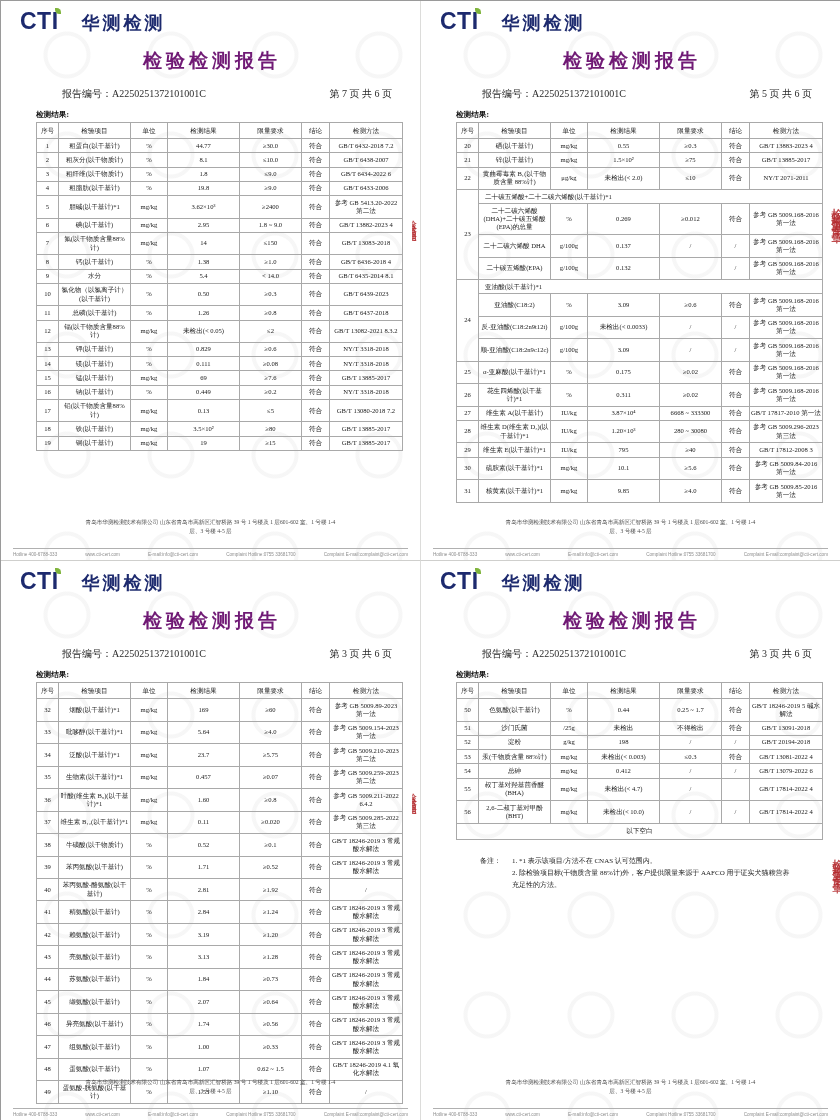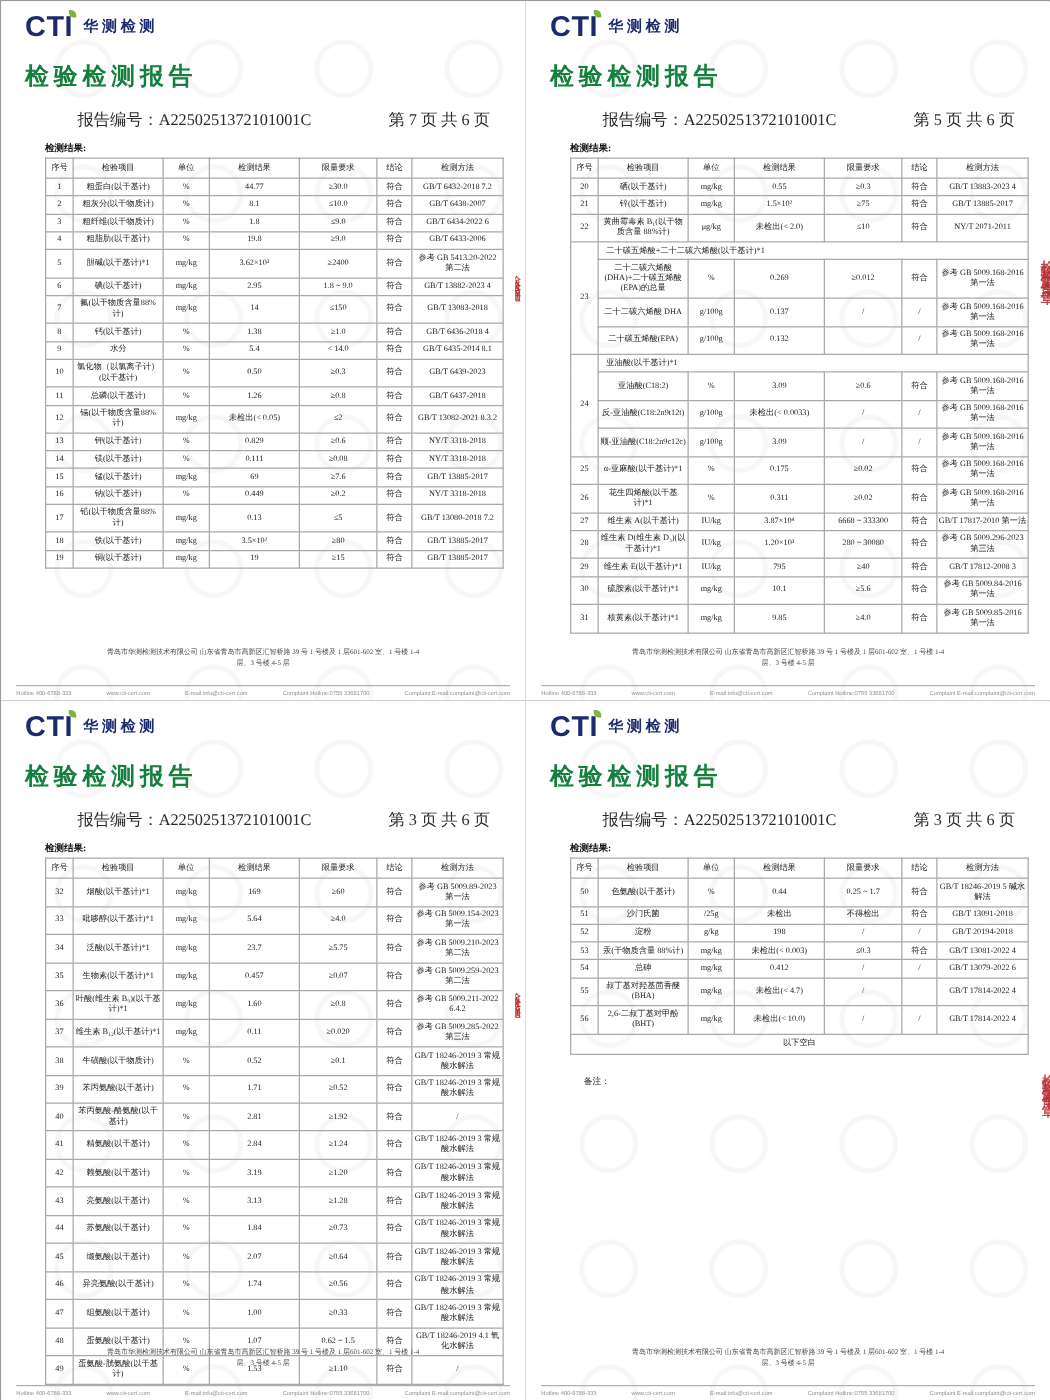--- a/index.html
+++ b/index.html
@@ -8,41 +8,41 @@
   .canvas { width: 840px; height: 1120px; display: grid;
             grid-template-columns: 420px 420px; grid-template-rows: 560px 560px;
             background: #fff; border: 1px solid #9a9a9a; position: relative; }
   .page { position: relative; width: 100%; height: 100%; background: #fff; overflow: hidden;
           border-right: 1px solid #dcdcda; border-bottom: 1px solid #cfcfcd; }
   .watermark { position: absolute; inset: 0; pointer-events: none;
     background-image: radial-gradient(circle, rgba(0,0,0,0) 19px, rgba(110,110,110,0.06) 20px, rgba(110,110,110,0.06) 23px, rgba(0,0,0,0) 24px);
     background-size: 104px 100px; background-position: 14px 4px; }
   .page-inner { position: relative; height: 100%; padding: 7px 16px 0 19px; }
 
-  .logo-row { display: flex; align-items: center; gap: 8px; }
+  .logo-row { display: flex; align-items: flex-end; gap: 23px; }
   .logo-cti { font-family: "Liberation Sans", "DejaVu Sans", sans-serif;
               font-size: 23px; font-weight: bold; color: var(--navy); letter-spacing: 0.5px; position: relative; }
   .logo-cti::after { content: ""; position: absolute; top: 0px; right: -2px; width: 6px; height: 6px;
               background: var(--green); border-radius: 0 70% 0 70%; }
   .logo-cn { font-family: Liberation Mono, monospace;
-             font-size: 12px; font-weight: bold; color: var(--navy); letter-spacing: 3px; }
-  .title { font-size: 19px; font-weight: bold; color: #15803d;
+             font-size: 18px; font-weight: bold; color: var(--navy); letter-spacing: 3px; }
+  .title { text-align: center; font-size: 19px; font-weight: bold; color: #701a75;
            letter-spacing: 4px; margin-top: 13px; }
   .meta-row { display: flex; justify-content: space-between; align-items: baseline;
-              font-size: 13px; color: #2a2a2a; margin: 13px 12px 0 42px; }
+              font-size: 10px; color: #2a2a2a; margin: 13px 12px 0 42px; }
   .results-label { font-size: 7.6px; font-weight: bold; color: #111; margin: 9px 0 2px 16px; }
 
   table { border-collapse: collapse; width: 366px; margin-left: 16px; table-layout: fixed; }
   th, td { border: 1px solid #a9a9a9; font-size: 6.6px; line-height: 1.25; color: #222;
            padding: 2.5px 1px; text-align: center; vertical-align: middle; word-break: break-word; }
   th { font-weight: normal; padding: 3.5px 1px; }
   td.c-group-title { text-align: left; padding-left: 6px; }
   td.c-span { padding: 3.5px 1px; }
 
-  .remarks { display: flex; gap: 6px; font-size: 7px; color: #222; margin: 16px 0 0 27px; line-height: 1.7; }
+  .remarks { display: flex; gap: 6px; font-size: 7px; color: #222; margin: 16px 0 0 40px; line-height: 1.7; }
   .remarks-label { flex: 0 0 26px; }
   .remarks-lines { max-width: 280px; }
 
   .addr { position: absolute; left: 0; right: 0; bottom: 24px; text-align: center;
           font-size: 5.6px; color: #4a4a4a; line-height: 1.6; }
   .footer-bar { position: absolute; left: 12px; right: 12px; bottom: 3px;
                 border-top: 1px solid #b0b0b0; padding-top: 3px;
                 display: flex; justify-content: space-between;
                 font-family: "Liberation Sans", sans-serif; font-size: 4.6px; color: #8e8e8e; white-space: nowrap; }
 
@@ -791,20 +791,24 @@
               <td>/</td>
               <td>GB/T 17814-2022 4</td>
             </tr>
             <tr>
               <td class="c-span" colspan="7">以下空白</td>
             </tr>
           </tbody>
         </table>
       <div class="remarks">
         <div class="remarks-label">备注：</div>
+        <div class="remarks-lines">
+          <div>1. *1 表示该项目/方法不在 CNAS 认可范围内。</div>
+          <div>2. 除检验项目标(干物质含量 88%计)外，客户提供限量来源于 AAFCO 用于证实犬猫粮营养充足性的方法。</div>
+        </div>
       </div>
       <div class="addr">
         <div>青岛市华测检测技术有限公司 山东省青岛市高新区汇智桥路 39 号 1 号楼及 1 层601-602 室、1 号楼 1-4</div>
         <div>层、3 号楼 4-5 层</div>
       </div>
       <div class="footer-bar">
         <span>Hotline 400-6788-333</span>
         <span>www.cti-cert.com</span>
         <span>E-mail:info@cti-cert.com</span>
         <span>Complaint Hotline:0755 33681700</span>

